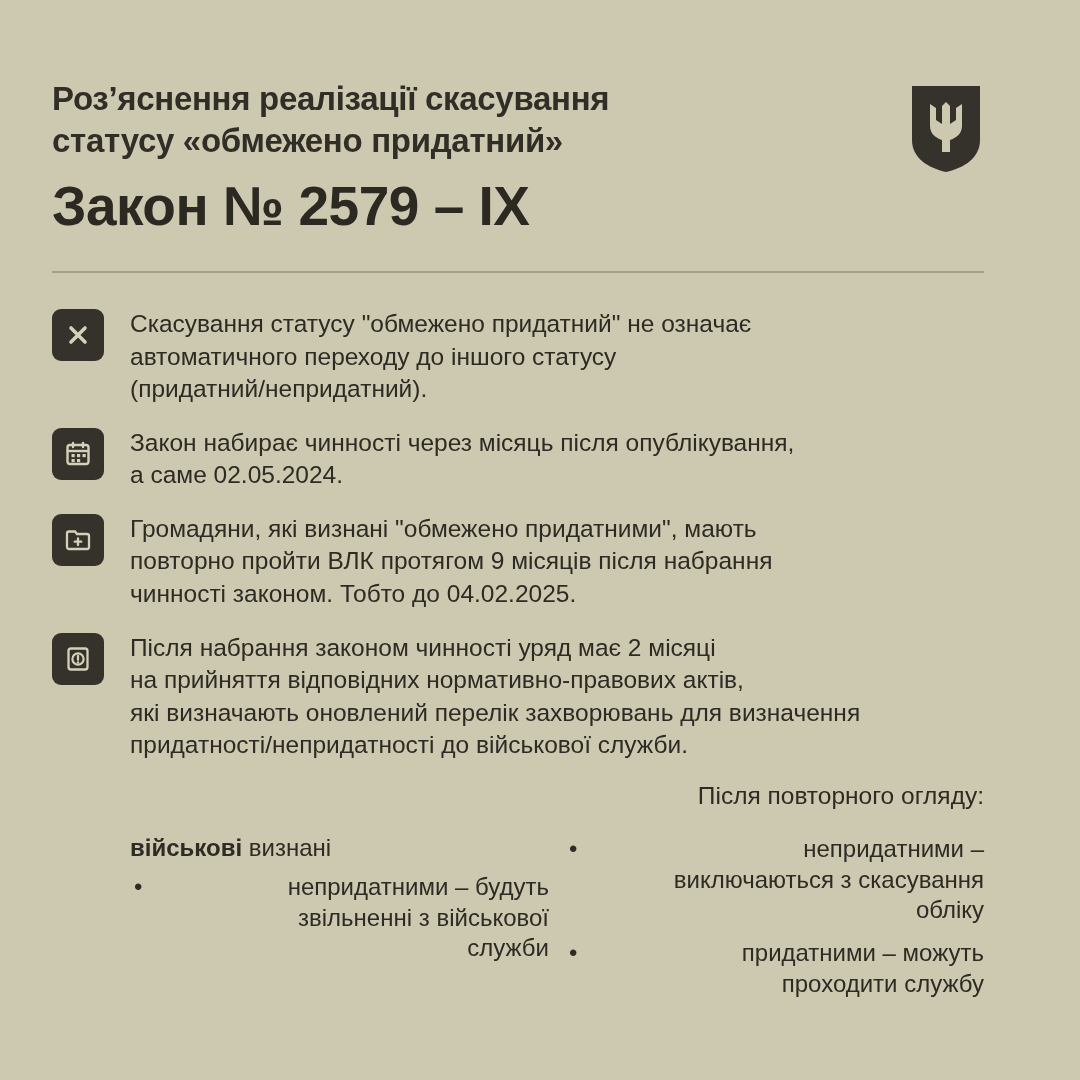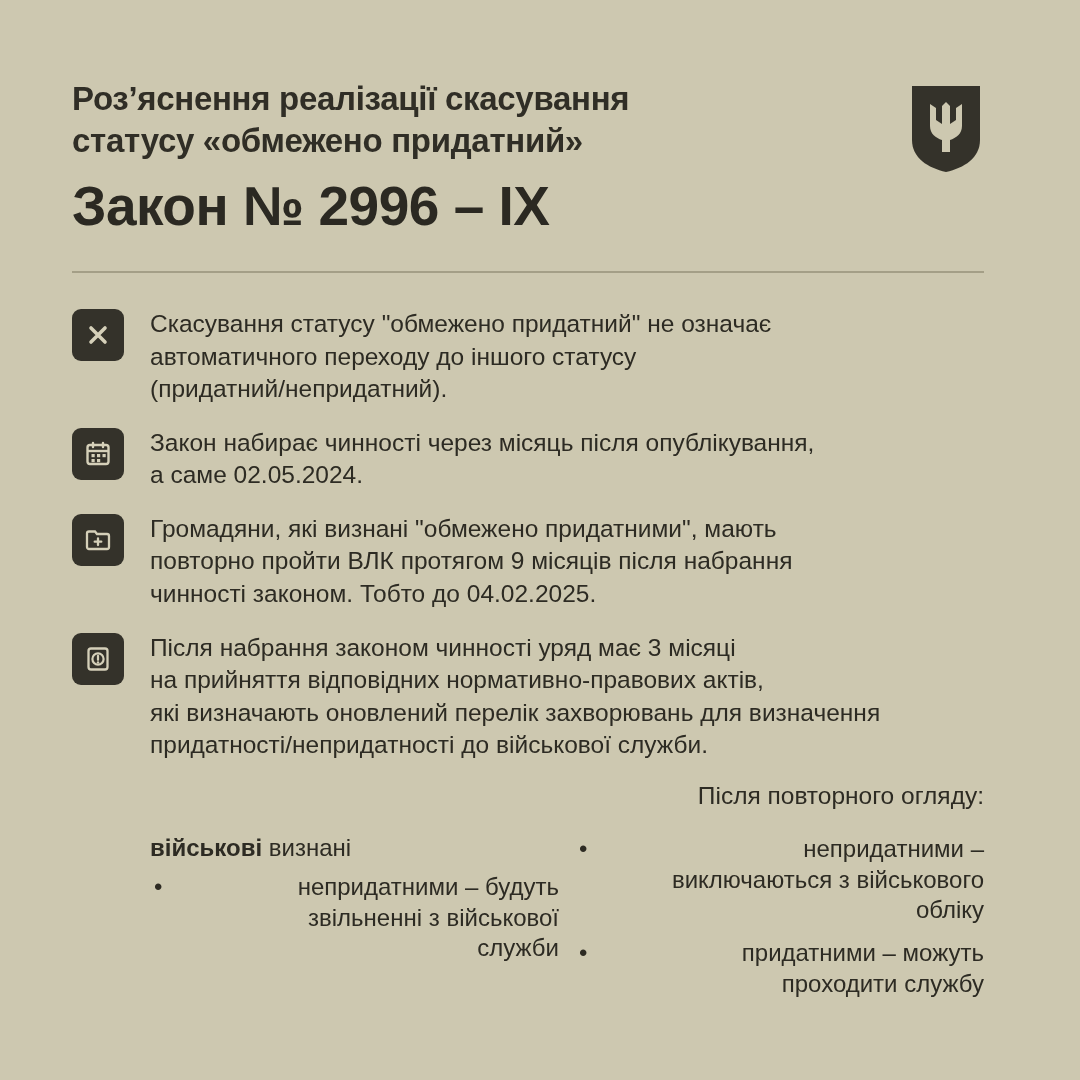--- a/index.html
+++ b/index.html
@@ -12,21 +12,21 @@
     background: #cdc8b0;
     font-family: "Liberation Sans", sans-serif;
     color: #2c2a22;
     overflow: hidden;
   }
   .page {
     position: relative;
     width: 1080px;
     height: 1080px;
     box-sizing: border-box;
-    padding: 78px 96px 40px 72px;
+    padding: 78px 96px 40px 52px;
   }
 
   
   .header {
     display: flex;
     align-items: flex-start;
     justify-content: space-between;
   }
   .header-texts {
     max-width: 760px;
@@ -144,21 +144,21 @@
 </style>
 </head>
 <body>
 
 <div class="page">
 
   <div class="header">
     <div class="header-texts">
       <div class="subtitle">Роз’яснення реалізації скасування
 статусу «обмежено придатний»</div>
-      <div class="title">Закон № 2996 – IX</div>
+      <div class="title">Закон № 2579 – IX</div>
     </div>
     <div class="emblem">
       <svg width="76" height="92" viewBox="0 0 76 92" xmlns="http://www.w3.org/2000/svg">
         <path d="M4 4 H72 V58 C72 76 56 86 38 90 C20 86 4 76 4 58 Z" fill="#34322a"></path>
         <path d="M38 20 L42 24 V42 L48 38 V26 L54 22 V44 C54 52 48 56 42 58 V70 H34 V58 C28 56 22 52 22 44 V22 L28 26 V38 L34 42 V24 Z" fill="#cdc8b0"></path>
       </svg>
     </div>
   </div>
 
   <div class="divider"></div>
@@ -207,21 +207,21 @@
 
     <div class="fact">
       <div class="fact-icon">
         <svg width="28" height="28" viewBox="0 0 28 28" xmlns="http://www.w3.org/2000/svg">
           <rect x="4.5" y="3.5" width="19" height="21" rx="2.5" fill="none" stroke="#d5d0b9" stroke-width="2.3"></rect>
           <circle cx="14" cy="14" r="5.6" fill="none" stroke="#d5d0b9" stroke-width="2.2"></circle>
           <path d="M14 10.8 V14.8" stroke="#d5d0b9" stroke-width="2.2" stroke-linecap="round"></path>
           <circle cx="14" cy="17.4" r="1.2" fill="#d5d0b9"></circle>
         </svg>
       </div>
-      <div class="fact-text">Після набрання законом чинності уряд має 3 місяці
+      <div class="fact-text">Після набрання законом чинності уряд має 2 місяці
 на прийняття відповідних нормативно-правових актів,
 які визначають оновлений перелік захворювань для визначення
 придатності/непридатності до військової служби.</div>
     </div>
 
   </div>
 
   <div class="after">
     <div class="after-title">Після повторного огляду:</div>
     <div class="cols">
@@ -231,21 +231,21 @@
         <ul class="items">
           <li>непридатними – будуть
 звільненні з військової
 служби</li>
         </ul>
       </div>
 
       <div class="col">
         <ul class="items">
           <li>непридатними –
-виключаються з військового
+виключаються з скасування
 обліку</li>
           <li>придатними – можуть
 проходити службу</li>
         </ul>
       </div>
 
     </div>
   </div>
 
 </div>

